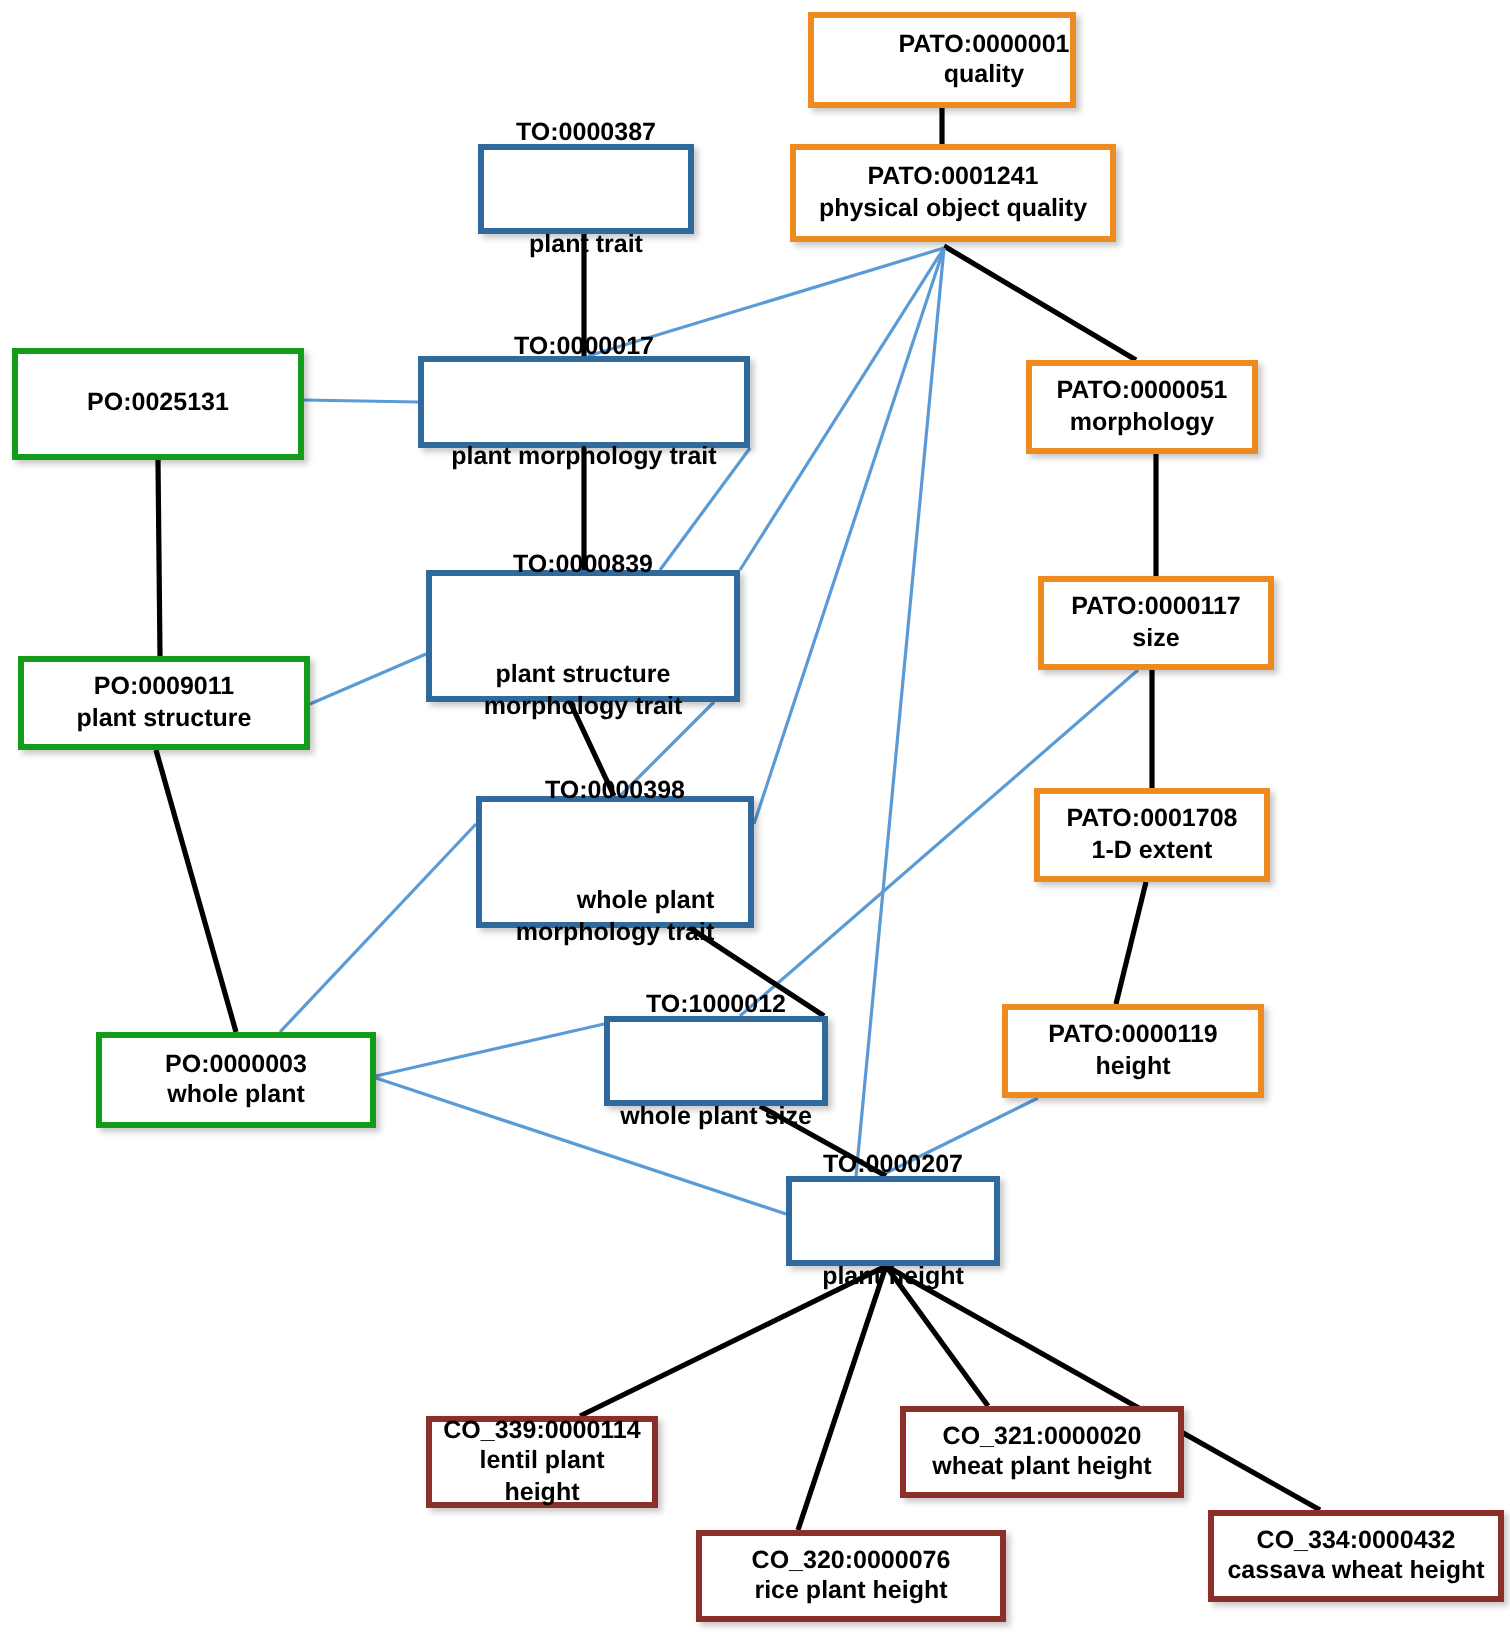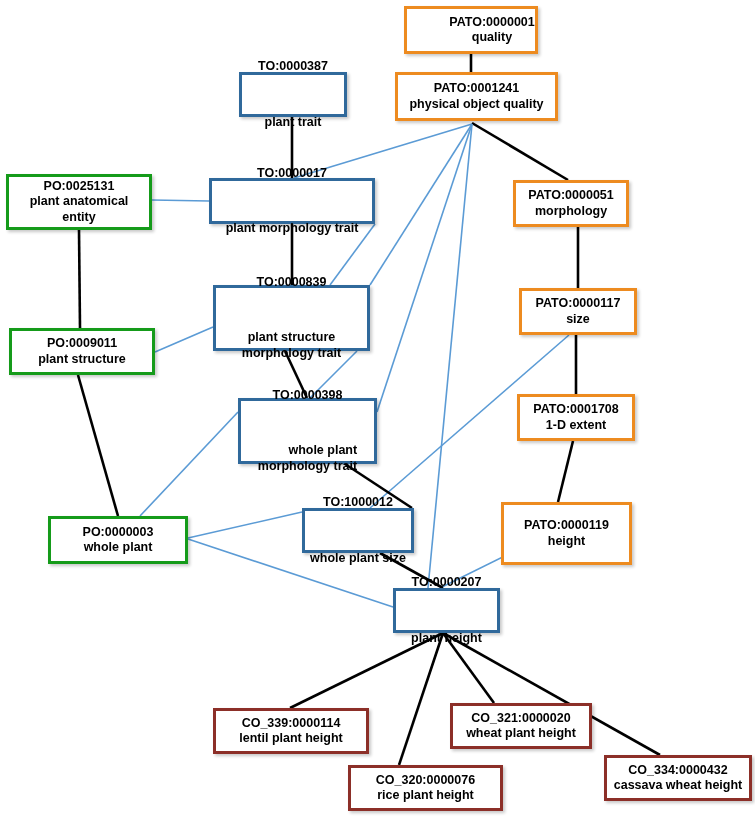--- a/index.html
+++ b/index.html
@@ -96,22 +96,20 @@
       <div class="node pato" style="left: 395px; top: 72px; width: 163px; height: 49px;">
         <span class="nid">PATO:0001241</span>
         <span class="nlabel">physical object quality</span>
       </div>
       <div class="node to" style="left: 239px; top: 72px; width: 108px; height: 45px;">
         <span class="nid">TO:0000387</span>
         <span class="nlabel">plant trait</span>
       </div>
       <div class="node po" style="left: 6px; top: 174px; width: 146px; height: 56px;">
         <span class="nid">PO:0025131</span>
-        <span class="nlabel">plant anatomical
-entity</span>
       </div>
       <div class="node to" style="left: 209px; top: 178px; width: 166px; height: 46px;">
         <span class="nid">TO:0000017</span>
         <span class="nlabel">plant morphology trait</span>
       </div>
       <div class="node pato" style="left: 513px; top: 180px; width: 116px; height: 47px;">
         <span class="nid">PATO:0000051</span>
         <span class="nlabel">morphology</span>
       </div>
       <div class="node to" style="left: 213px; top: 285px; width: 157px; height: 66px;">
@@ -129,37 +127,37 @@
       </div>
       <div class="node to" style="left: 238px; top: 398px; width: 139px; height: 66px; text-align: right;">
         <span class="nid">TO:0000398</span>
         <span class="nlabel">whole plant
 morphology trait</span>
       </div>
       <div class="node pato" style="left: 517px; top: 394px; width: 118px; height: 47px;">
         <span class="nid">PATO:0001708</span>
         <span class="nlabel">1-D extent</span>
       </div>
-      <div class="node pato" style="left: 501px; top: 502px; width: 131px; height: 63px;">
+      <div class="node pato" style="left: 501px; top: 502px; width: 131px; height: 47px;">
         <span class="nid">PATO:0000119</span>
         <span class="nlabel">height</span>
       </div>
       <div class="node to" style="left: 302px; top: 508px; width: 112px; height: 45px;">
         <span class="nid">TO:1000012</span>
         <span class="nlabel">whole plant size</span>
       </div>
       <div class="node po" style="left: 48px; top: 516px; width: 140px; height: 48px;">
         <span class="nid">PO:0000003</span>
         <span class="nlabel">whole plant</span>
       </div>
       <div class="node to" style="left: 393px; top: 588px; width: 107px; height: 45px;">
         <span class="nid">TO:0000207</span>
         <span class="nlabel">plant height</span>
       </div>
-      <div class="node co" style="left: 213px; top: 708px; width: 156px; height: 46px;">
+      <div class="node co" style="left: 213px; top: 708px; width: 116px; height: 46px;">
         <span class="nid">CO_339:0000114</span>
         <span class="nlabel">lentil plant height</span>
       </div>
       <div class="node co" style="left: 450px; top: 703px; width: 142px; height: 46px;">
         <span class="nid">CO_321:0000020</span>
         <span class="nlabel">wheat plant height</span>
       </div>
       <div class="node co" style="left: 348px; top: 765px; width: 155px; height: 46px;">
         <span class="nid">CO_320:0000076</span>
         <span class="nlabel">rice plant height</span>

